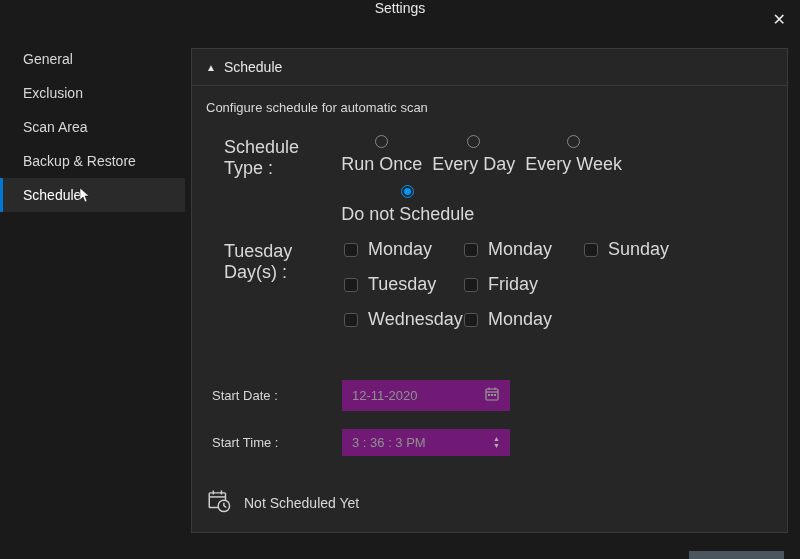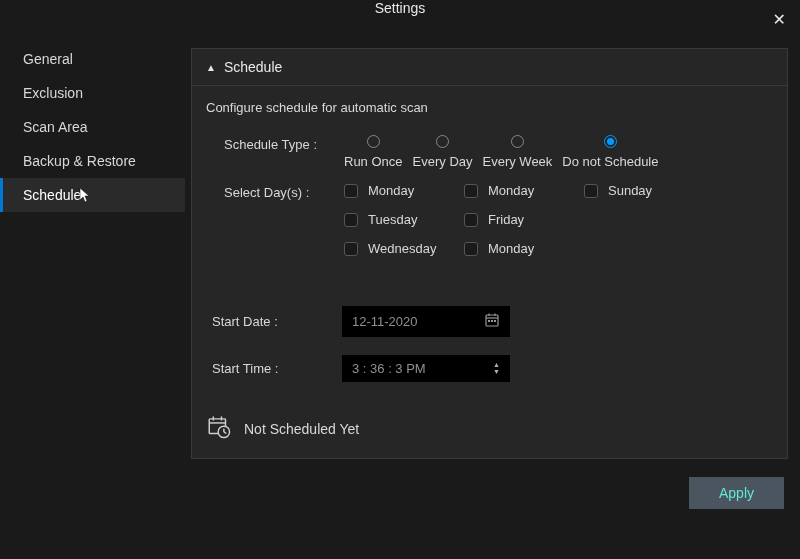--- a/index.html
+++ b/index.html
@@ -10,35 +10,35 @@
     .sidebar { width: 185px; padding-top: 4px; }
     .sidebar-item { padding: 9px 20px; font-size: 14px; color: #d8d8d8; cursor: pointer; border-left: 3px solid transparent; }
     .sidebar-item.active { background: #2a2a2a; border-left: 3px solid #0078d4; color: #fff; position: relative; }
     .cursor-icon { position: absolute; left: 76px; top: 9px; font-size: 12px; color: #fff; }
     .main { flex: 1; padding: 10px 12px 0 6px; display: flex; flex-direction: column; }
     .panel { background: #262626; border: 1px solid #3a3a3a; }
     .panel-header { padding: 10px 14px; font-size: 14px; color: #e8e8e8; display: flex; align-items: center; gap: 8px; border-bottom: 1px solid #3a3a3a; }
     .chev { font-size: 10px; }
     .subheader { padding: 14px 14px 20px 14px; font-size: 13px; color: #d8d8d8; }
     .form-area { padding: 0 32px 18px 32px; }
-    .row { display: flex; margin-bottom: 14px; font-size: 13px; }
+    .row { display: flex; margin-bottom: 14px; font-size: 18px; }
     .row-label { width: 120px; color: #d8d8d8; padding-top: 2px; }
     .radios { display: flex; gap: 10px; align-items: center; flex-wrap: wrap; }
     .radio { display: flex; align-items: center; gap: 6px; cursor: pointer; color: #d8d8d8; flex-direction: column; }
     .radio-circle { width: 13px; height: 13px; border: 1.5px solid #888; border-radius: 50%; display: flex; align-items: center; justify-content: center; }
     .radio.selected .radio-circle { border-color: #0099ff; }
     .radio.selected .radio-dot { width: 7px; height: 7px; background: #0099ff; border-radius: 50%; }
     .days-grid { display: grid; grid-template-columns: 120px 120px 100px; gap: 14px 0; }
     .check { display: flex; align-items: center; gap: 10px; cursor: pointer; color: #d8d8d8; }
     .checkbox { width: 14px; height: 14px; background: #1a1a1a; border: 1px solid #555; border-radius: 3px; }
     .section-head { background: #2e2e2e; padding: 10px 14px; font-size: 13px; color: #d8d8d8; border-top: 1px solid #3a3a3a; border-bottom: 1px solid #3a3a3a; }
     .dt-area { padding: 18px 20px 10px 20px; }
     .dt-row { display: flex; align-items: center; margin-bottom: 18px; font-size: 13px; }
     .dt-label { width: 130px; color: #d8d8d8; }
-    .dt-input { background: #000000; padding: 6px 10px; width: 168px; display: flex; align-items: center; justify-content: space-between; color: #909090; font-size: 13px; }
+    .dt-input { background: #701a75; padding: 6px 10px; width: 168px; display: flex; align-items: center; justify-content: space-between; color: #909090; font-size: 13px; }
     .spinner { display: flex; flex-direction: column; gap: 1px; font-size: 7px; color: #b0b0b0; line-height: 6px; }
     .status-row { display: flex; align-items: center; gap: 12px; padding: 4px 14px 14px 14px; }
     .sched-icon svg { width: 26px; height: 26px; stroke: #d0d0d0; fill: none; }
     .status-text { font-size: 14px; color: #d8d8d8; }
     .footer { display: flex; justify-content: flex-end; padding: 18px 4px 14px 0; }
     .apply-btn { background: #4a5560; color: #5eead4; padding: 8px 30px; font-size: 14px; border: none; cursor: pointer; }
   </style>
 </head>
 <body>
 
@@ -96,21 +96,21 @@
             <div class="radio selected">
                 <span class="radio-circle">
                   <span class="radio-dot"></span>
                 </span>
                 <span>Do not Schedule</span>
               </div>
           </div>
         </div>
 
         <div class="row">
-          <div class="row-label">Select Day(s) :</div>
+          <div class="row-label">Tuesday Day(s) :</div>
           <div class="days-grid">
             <div class="check">
                 <span class="checkbox"></span>
                 <span>Monday</span>
               </div>
             <div class="check">
                 <span class="checkbox"></span>
                 <span>Monday</span>
               </div>
             <div class="check">

